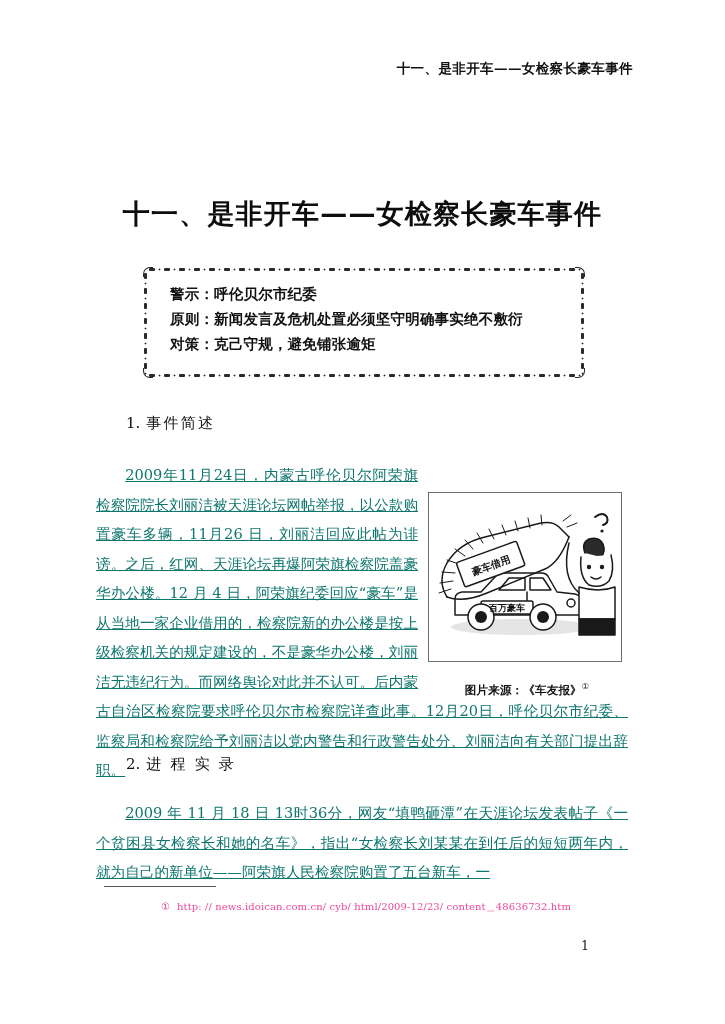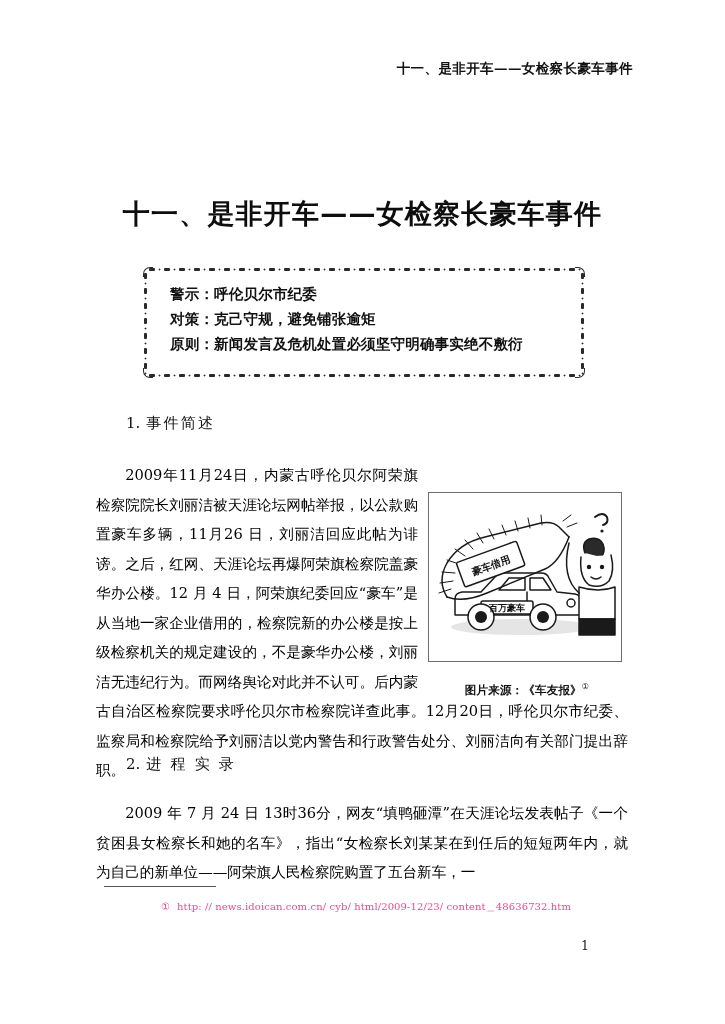--- a/index.html
+++ b/index.html
@@ -131,23 +131,24 @@
     margin-right: 6px;
   }
   #sec1 { top: 414px; left: 126px; }
   #sec2 { top: 755px; left: 126px; text-align: center; }
 
   
   .body-text {
     position: absolute;
     font-size: 14.6px;
     line-height: 29.5px;
-    color: #000000;
+    color: #0f766e;
     text-align: justify;
     text-justify: inter-ideograph;
+    text-decoration: underline;
   }
   .indent { text-indent: 2em; }
 
   
   #para1 {
     top: 460px;
     left: 96px;
     width: 532px;
   }
   #para1 .figure-float {
@@ -240,22 +241,22 @@
       <div class="edge h top"></div>
       <div class="edge h bottom"></div>
       <div class="edge v left"></div>
       <div class="edge v right"></div>
       <div class="corner tl"></div>
       <div class="corner tr"></div>
       <div class="corner bl"></div>
       <div class="corner br"></div>
     </div>
     <div class="warn-line">警示：呼伦贝尔市纪委</div>
+    <div class="warn-line">原则：新闻发言及危机处置必须坚守明确事实绝不敷衍</div>
     <div class="warn-line">对策：克己守规，避免铺张逾矩</div>
-    <div class="warn-line">原则：新闻发言及危机处置必须坚守明确事实绝不敷衍</div>
   </div>
 
   <div class="section-head" id="sec1">
     <span class="num">1.</span><span>事件简述</span>
   </div>
 
   <div class="figure-box">
     <svg width="192" height="168" viewBox="0 0 192 168">
       <g fill="none" stroke="#1a1a1a" stroke-width="1.5" stroke-linecap="round" stroke-linejoin="round">
 
@@ -326,21 +327,21 @@
   </div>
 
   <div class="body-text indent" id="para1">
     <span class="figure-float"></span><span>2009年11月24日，内蒙古呼伦贝尔阿荣旗检察院院长刘丽洁被天涯论坛网帖举报，以公款购置豪车多辆，11月26 日，刘丽洁回应此帖为诽谤。之后，红网、天涯论坛再爆阿荣旗检察院盖豪华办公楼。12 月 4 日，阿荣旗纪委回应“豪车”是从当地一家企业借用的，检察院新的办公楼是按上级检察机关的规定建设的，不是豪华办公楼，刘丽洁无违纪行为。而网络舆论对此并不认可。后内蒙古自治区检察院要求呼伦贝尔市检察院详查此事。12月20日，呼伦贝尔市纪委、监察局和检察院给予刘丽洁以党内警告和行政警告处分、刘丽洁向有关部门提出辞职。</span>
   </div>
 
   <div class="section-head" id="sec2">
     <span class="num">2.</span><span>进 程 实 录</span>
   </div>
 
-  <div class="body-text indent" id="para2">2009 年 7 月 24 日 13时36分，网友“填鸭砸潭”在天涯论坛发表帖子《一个贫困县女检察长和她的名车》，指出“女检察长刘某某在到任后的短短两年内，就为自己的新单位——阿荣旗人民检察院购置了五台新车，一</div>
+  <div class="body-text indent" id="para2">2009 年 11 月 18 日 13时36分，网友“填鸭砸潭”在天涯论坛发表帖子《一个贫困县女检察长和她的名车》，指出“女检察长刘某某在到任后的短短两年内，就为自己的新单位——阿荣旗人民检察院购置了五台新车，一</div>
 
   <div class="footnote-rule"></div>
   <div class="footnote">
     <span class="marker">①</span><span>http: // news.idoican.com.cn/ cyb/ html/2009-12/23/ content＿48636732.htm</span>
   </div>
 
   <div class="page-number">1</div>
 
 </div>
 

